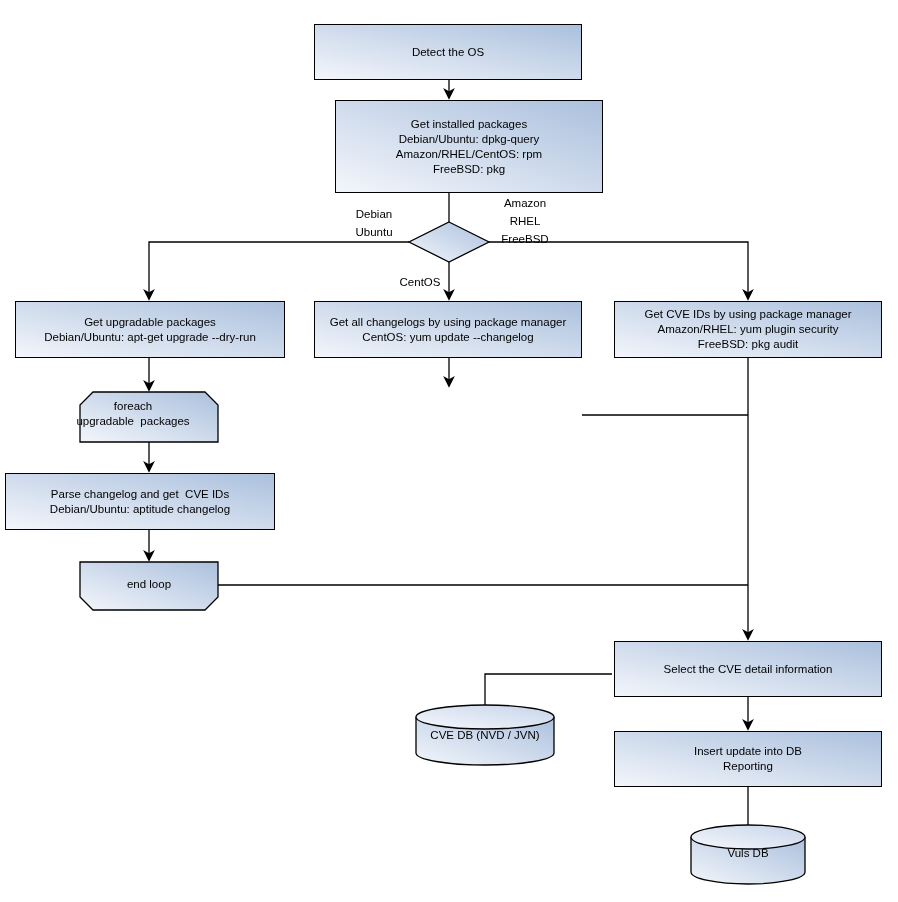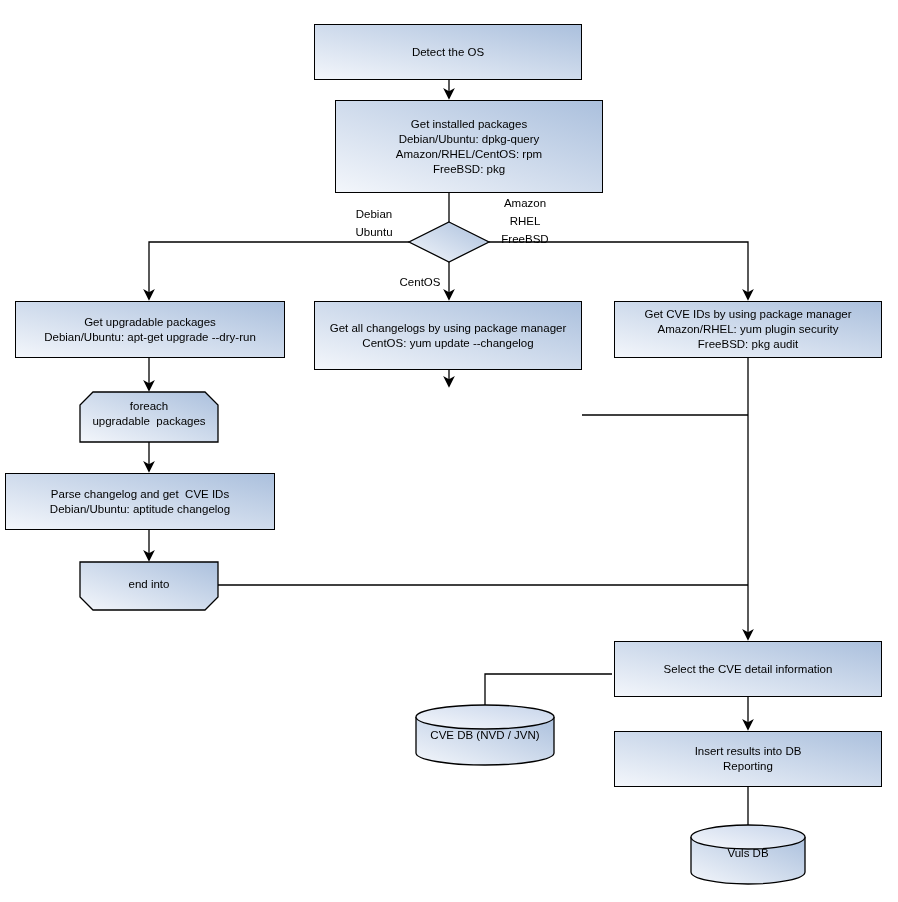--- a/index.html
+++ b/index.html
@@ -83,37 +83,37 @@
 Debian/Ubuntu: dpkg-query
 Amazon/RHEL/CentOS: rpm
 FreeBSD: pkg</div>
 
   <div class="node box" style="left:15px; top:301px; width:270px; height:57px;">Get upgradable packages
 Debian/Ubuntu: apt-get upgrade --dry-run</div>
 
   <div class="node box" style="left:5px; top:473px; width:270px; height:57px;">Parse changelog and get  CVE IDs
 Debian/Ubuntu: aptitude changelog</div>
 
-  <div class="node box" style="left:314px; top:301px; width:268px; height:69px;">Get all changelogs by using package manager
+  <div class="node box" style="left:314px; top:301px; width:268px; height:57px;">Get all changelogs by using package manager
 CentOS: yum update --changelog</div>
 
 
   <div class="node box" style="left:614px; top:301px; width:268px; height:57px;">Get CVE IDs by using package manager
 Amazon/RHEL: yum plugin security
 FreeBSD: pkg audit</div>
 
   <div class="node box" style="left:614px; top:641px; width:268px; height:56px;">Select the CVE detail information</div>
 
-  <div class="node box" style="left:614px; top:731px; width:268px; height:56px;">Insert results into DB
+  <div class="node box" style="left:614px; top:731px; width:268px; height:56px;">Insert update into DB
 Reporting</div>
 
-  <div class="node" style="left:80px; top:392px; width:138px; height:43px;">foreach
+  <div class="node" style="left:64px; top:392px; width:138px; height:43px;">foreach
 upgradable  packages</div>
 
-  <div class="node" style="left:80px; top:560px; width:138px; height:48px;">end into</div>
+  <div class="node" style="left:80px; top:560px; width:138px; height:48px;">end loop</div>
 
   <div class="node" style="left:416px; top:720px; width:138px; height:30px;">CVE DB (NVD / JVN)</div>
 
   <div class="node" style="left:691px; top:838px; width:114px; height:30px;">Vuls DB</div>
 
   <div class="lbl" style="left:344px; top:205px; width:60px;">Debian
 Ubuntu</div>
 
   <div class="lbl" style="left:494px; top:194px; width:62px;">Amazon
 RHEL

